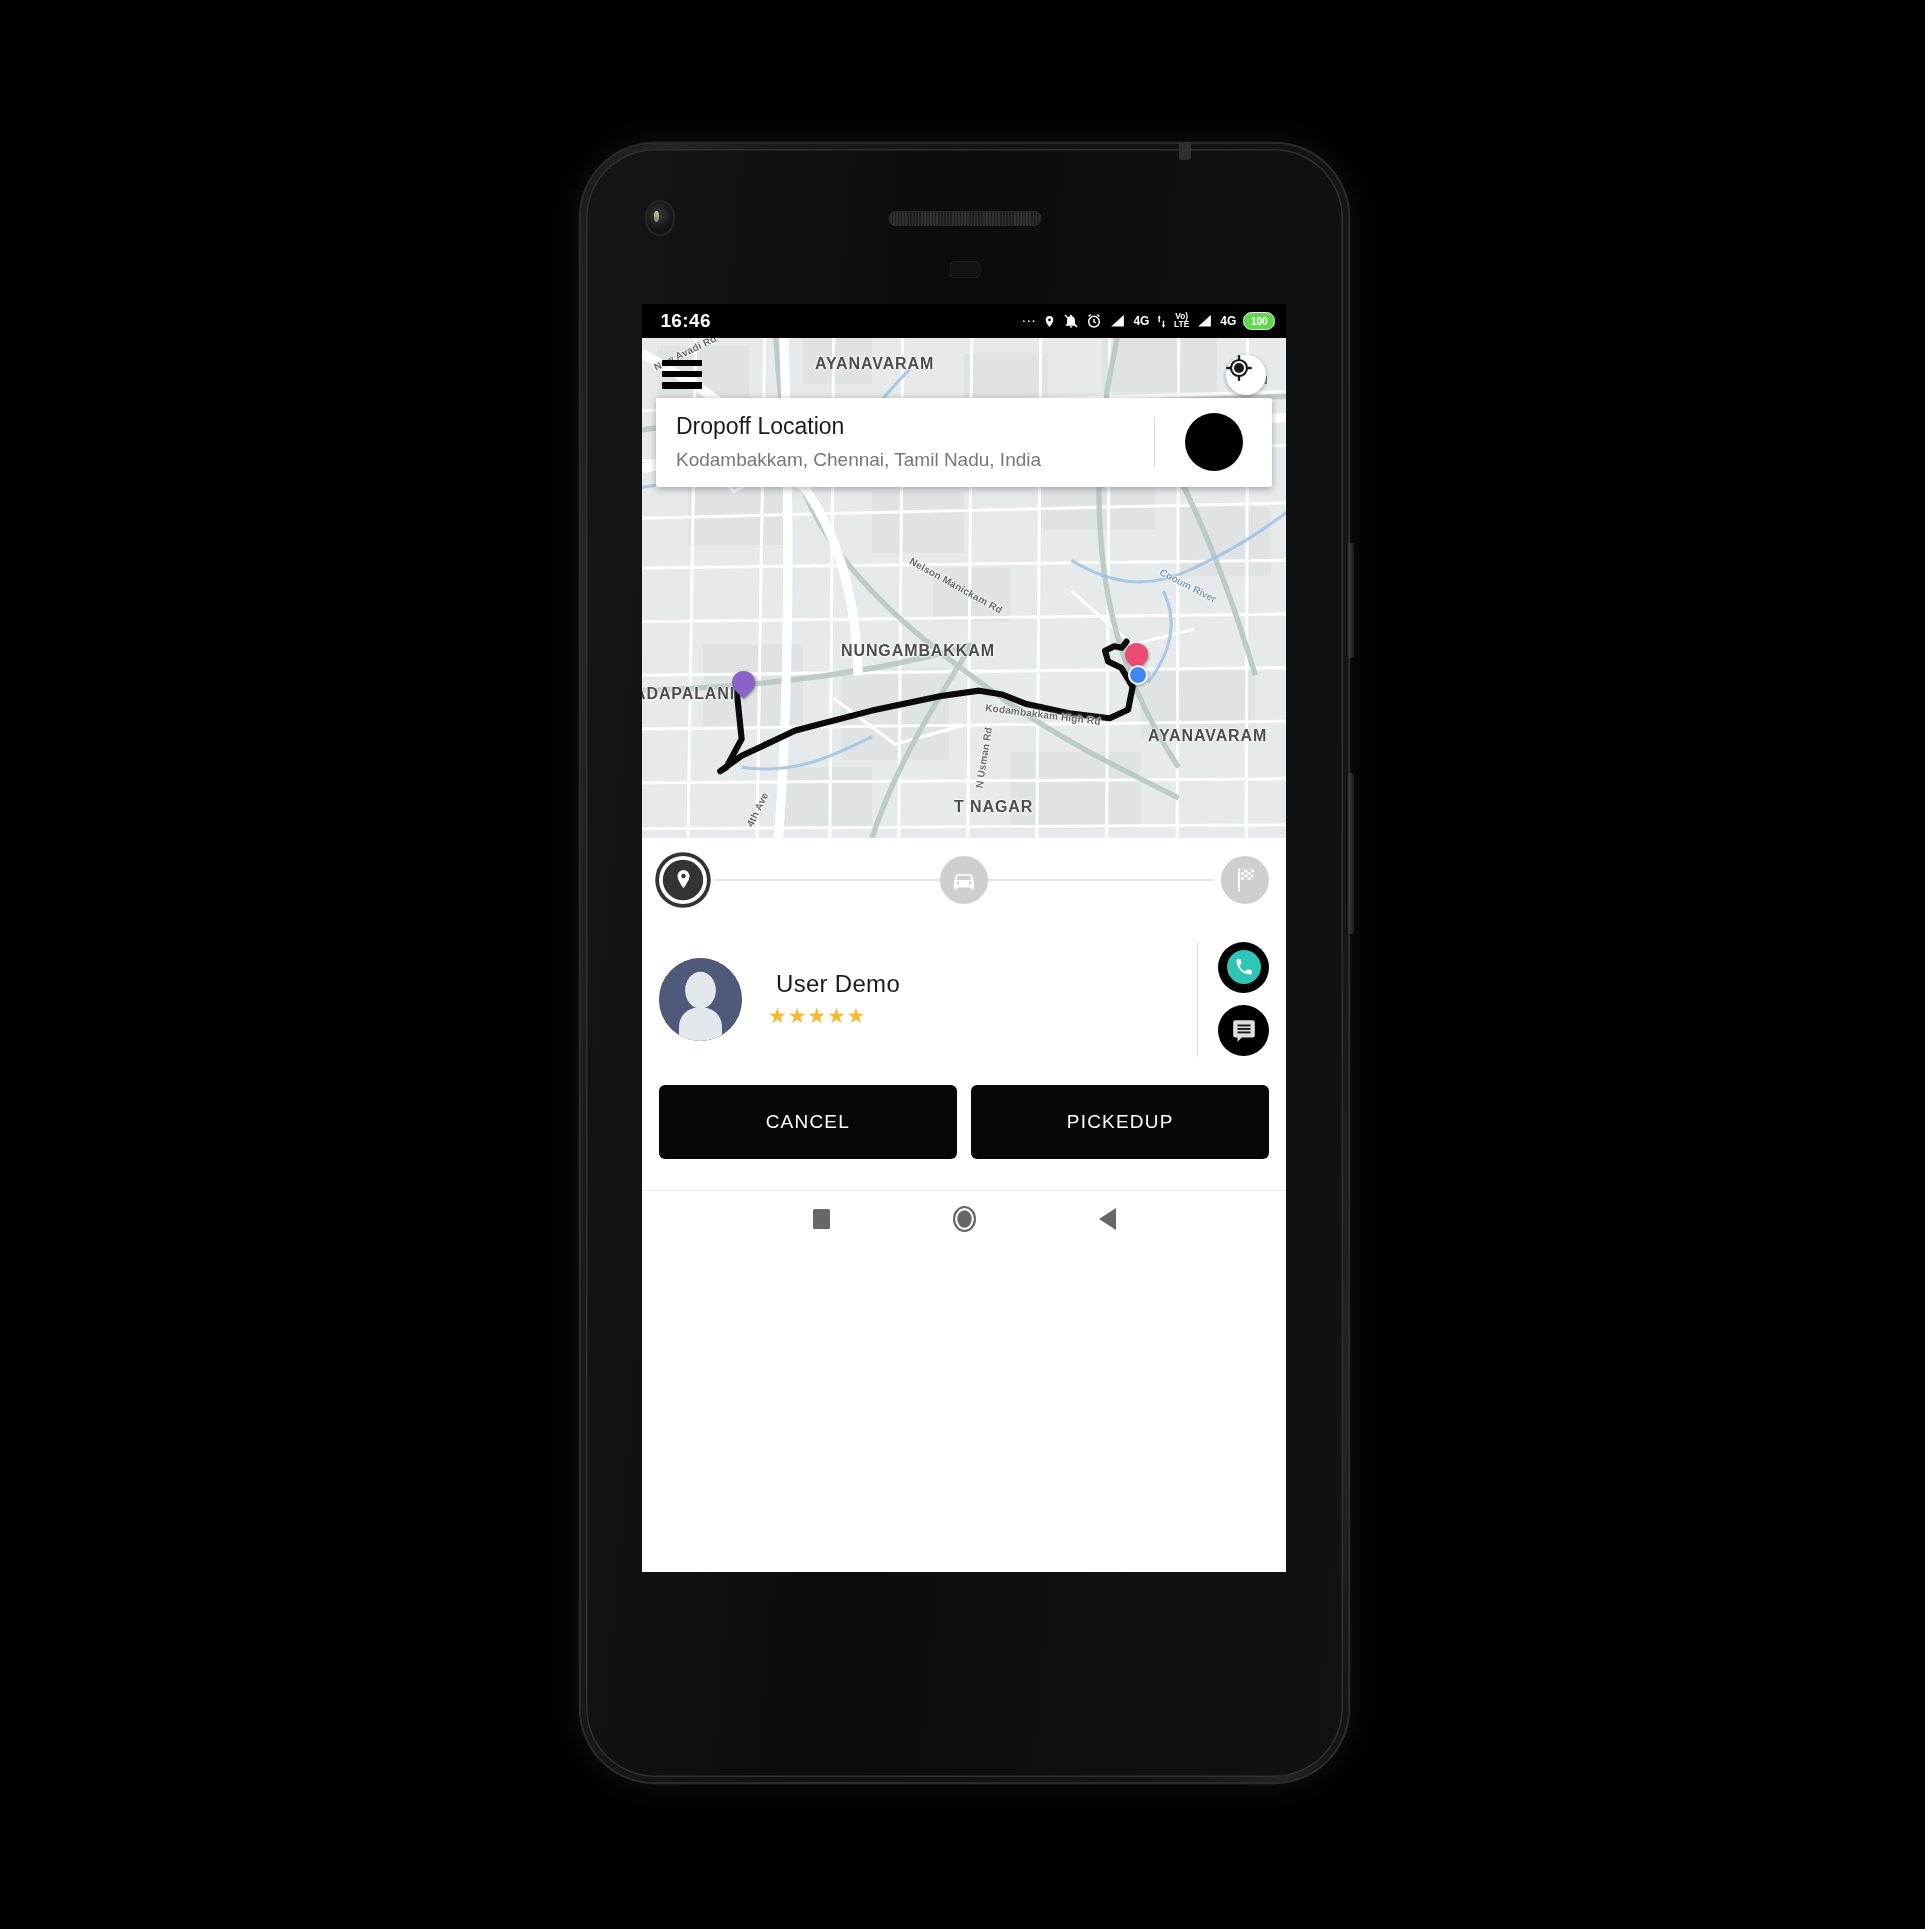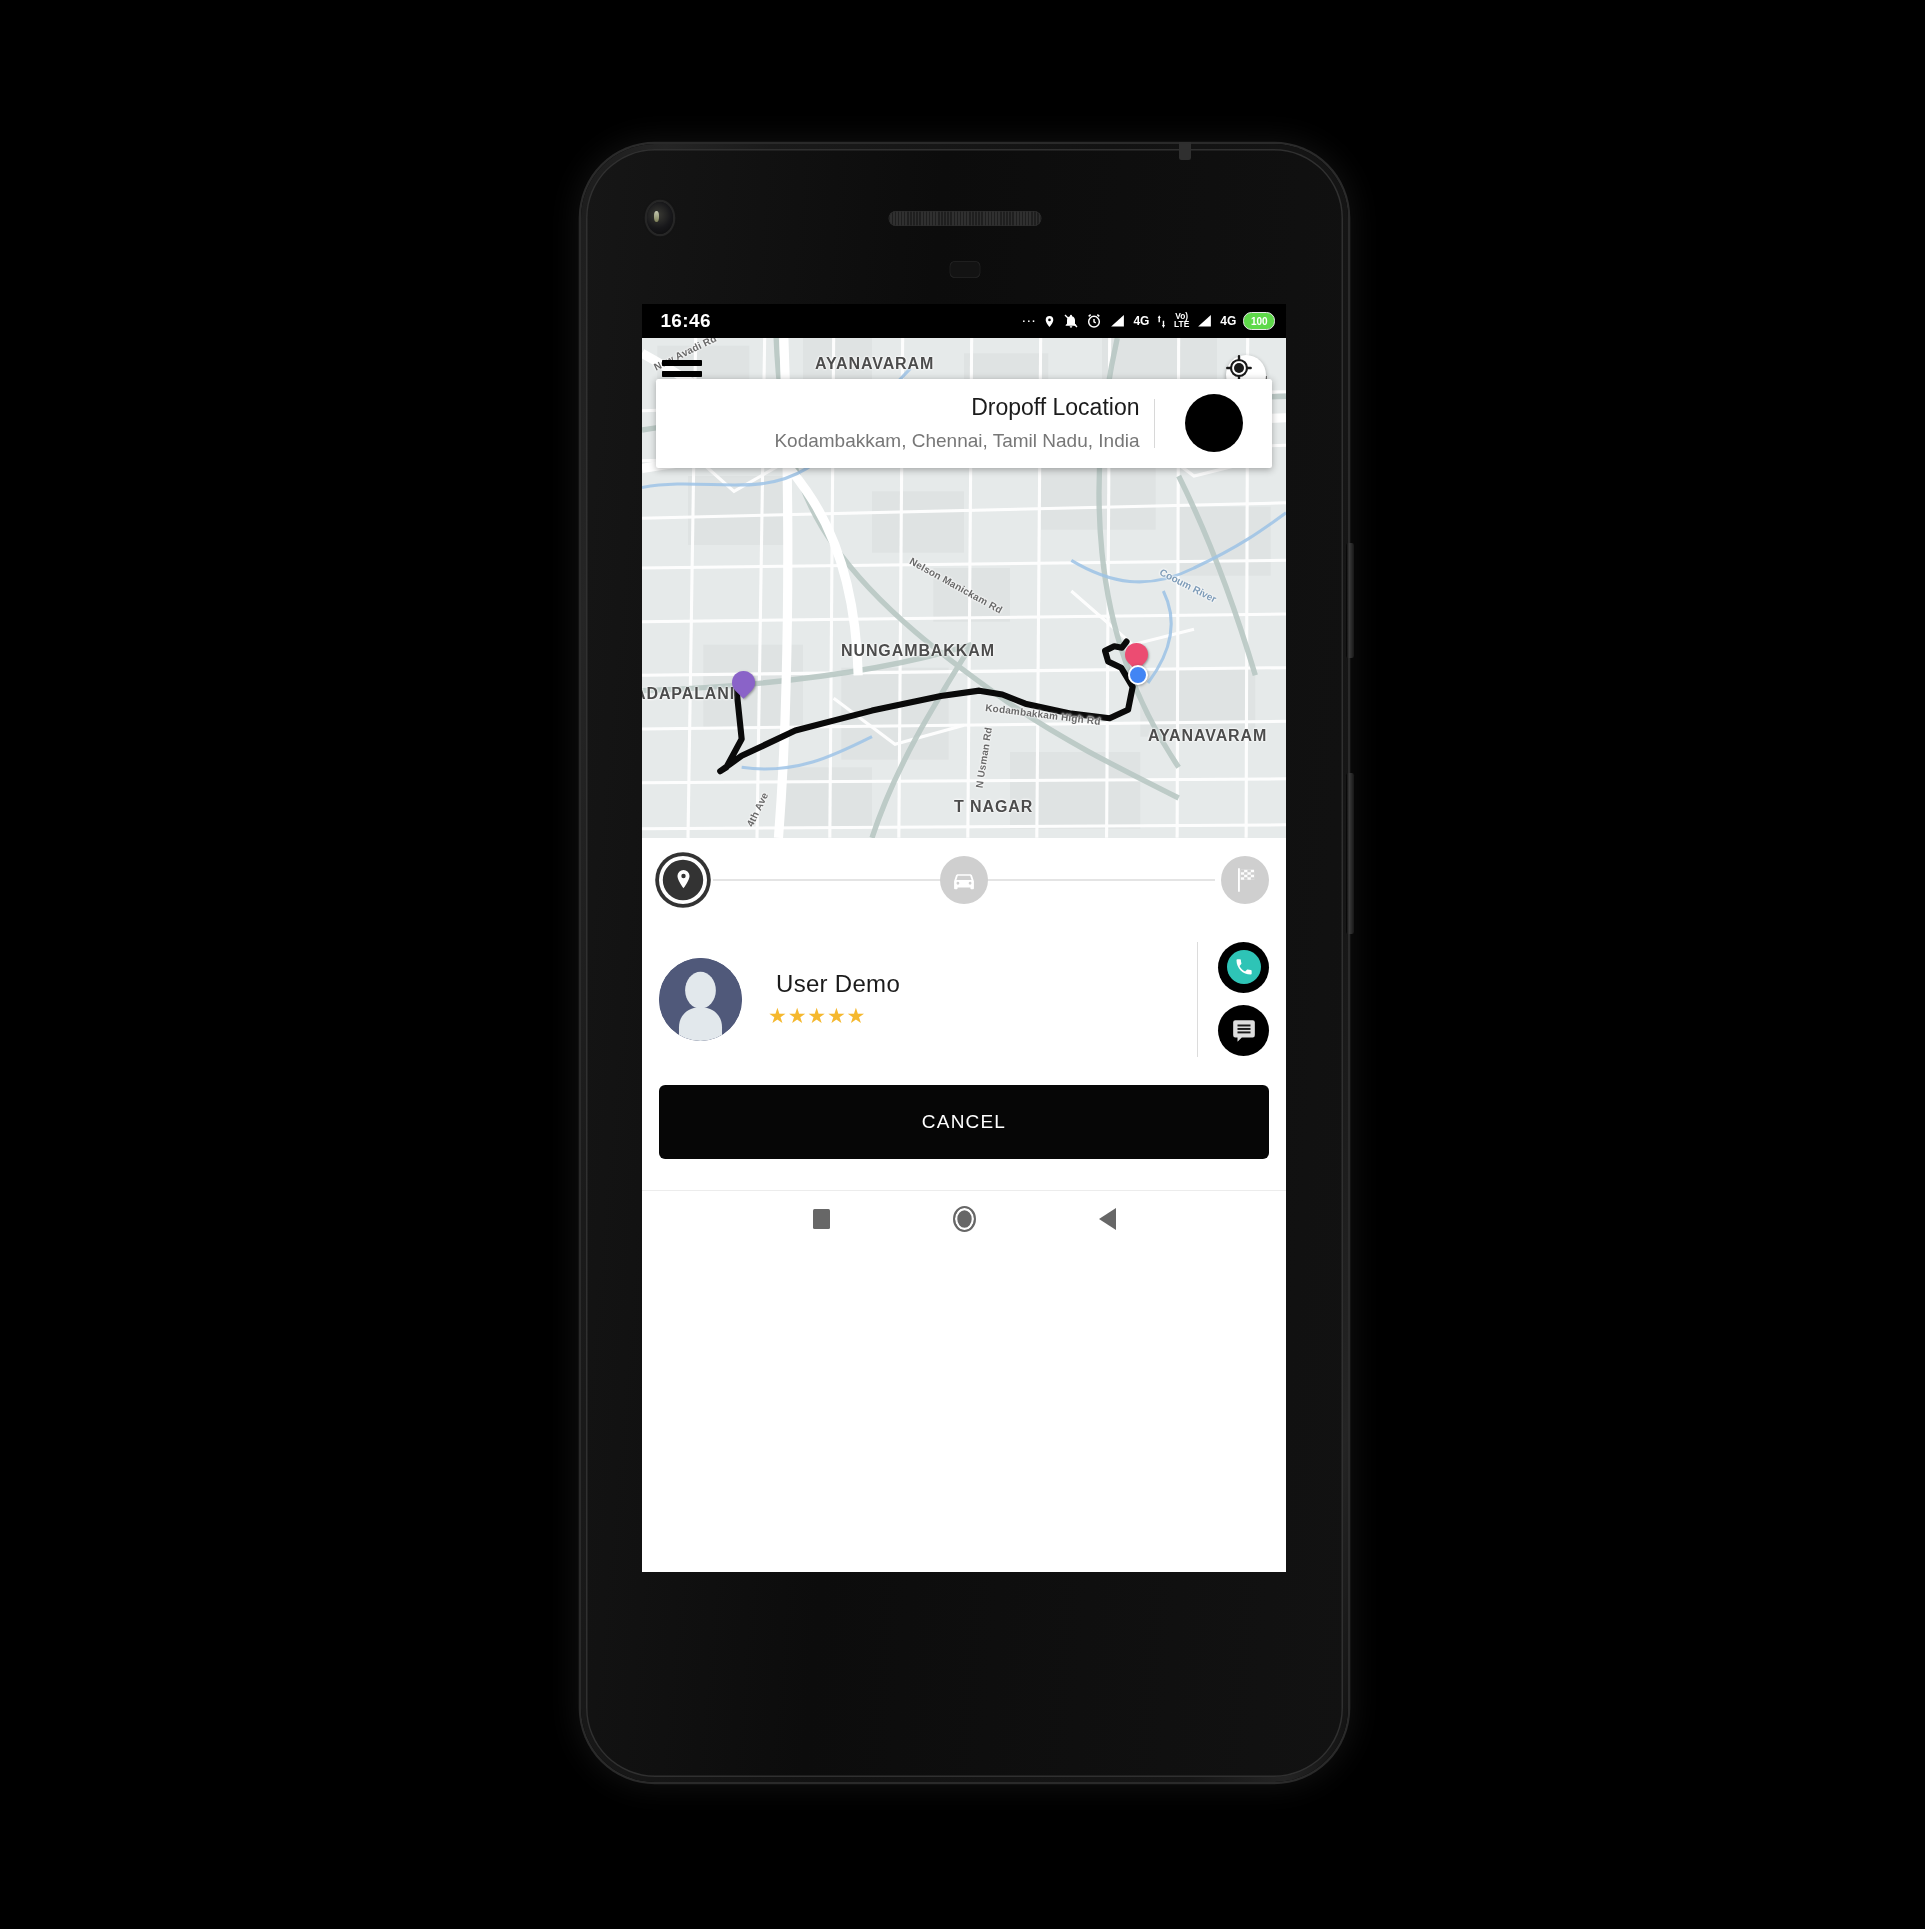--- a/index.html
+++ b/index.html
@@ -118,26 +118,25 @@
 
   .mylocation {
     position: absolute; right: 20px; top: 17px;
     width: 40px; height: 40px; border-radius: 50%;
     background: #fff; box-shadow: 0 1.5px 4.6px rgba(0,0,0,.32);
     display: flex; align-items: center; justify-content: center; z-index: 6;
   }
 
   
   .dropoff-card {
-    position: absolute; left: 14px; top: 41px; width: 616px;
+    position: absolute; left: 14px; top: 60px; width: 616px;
     background: #fff; border-radius: 2.3px;
     box-shadow: 0 1.5px 7px rgba(0,0,0,.3);
     display: flex; align-items: stretch; z-index: 7;
     padding: 15.3px 0 15.3px 20px;
-    text-align: right;
   }
   .dropoff-text { flex: 1; padding-right: 14px; }
   .dropoff-title { font-size: 23px; color: #1b1b1b; margin-bottom: 8.4px; }
   .dropoff-sub { font-size: 19px; color: #777; line-height: 1.18; }
   .dropoff-divider { width: 1.5px; background: #d8d8d8; margin: 4.6px 0; }
   .dropoff-nav {
     width: 117px; display: flex; align-items: center; justify-content: center;
   }
   .nav-circle {
     width: 58px; height: 58px; border-radius: 50%; background: #000;
@@ -476,20 +475,21 @@
                 <rect x="6" y="9.2" width="12" height="1.8"></rect>
                 <rect x="6" y="12.4" width="12" height="1.8"></rect>
               </g>
           </svg>
         </div>
       </div>
     </div>
 
     <div class="cta-row">
       <button class="cta">CANCEL</button>
+      <button class="cta">PICKEDUP</button>
     </div>
 
     <div class="navbar">
       <div class="nav-sq"></div>
       <div class="nav-circ"></div>
       <div class="nav-tri"></div>
     </div>
   </div>
 </div>
 

